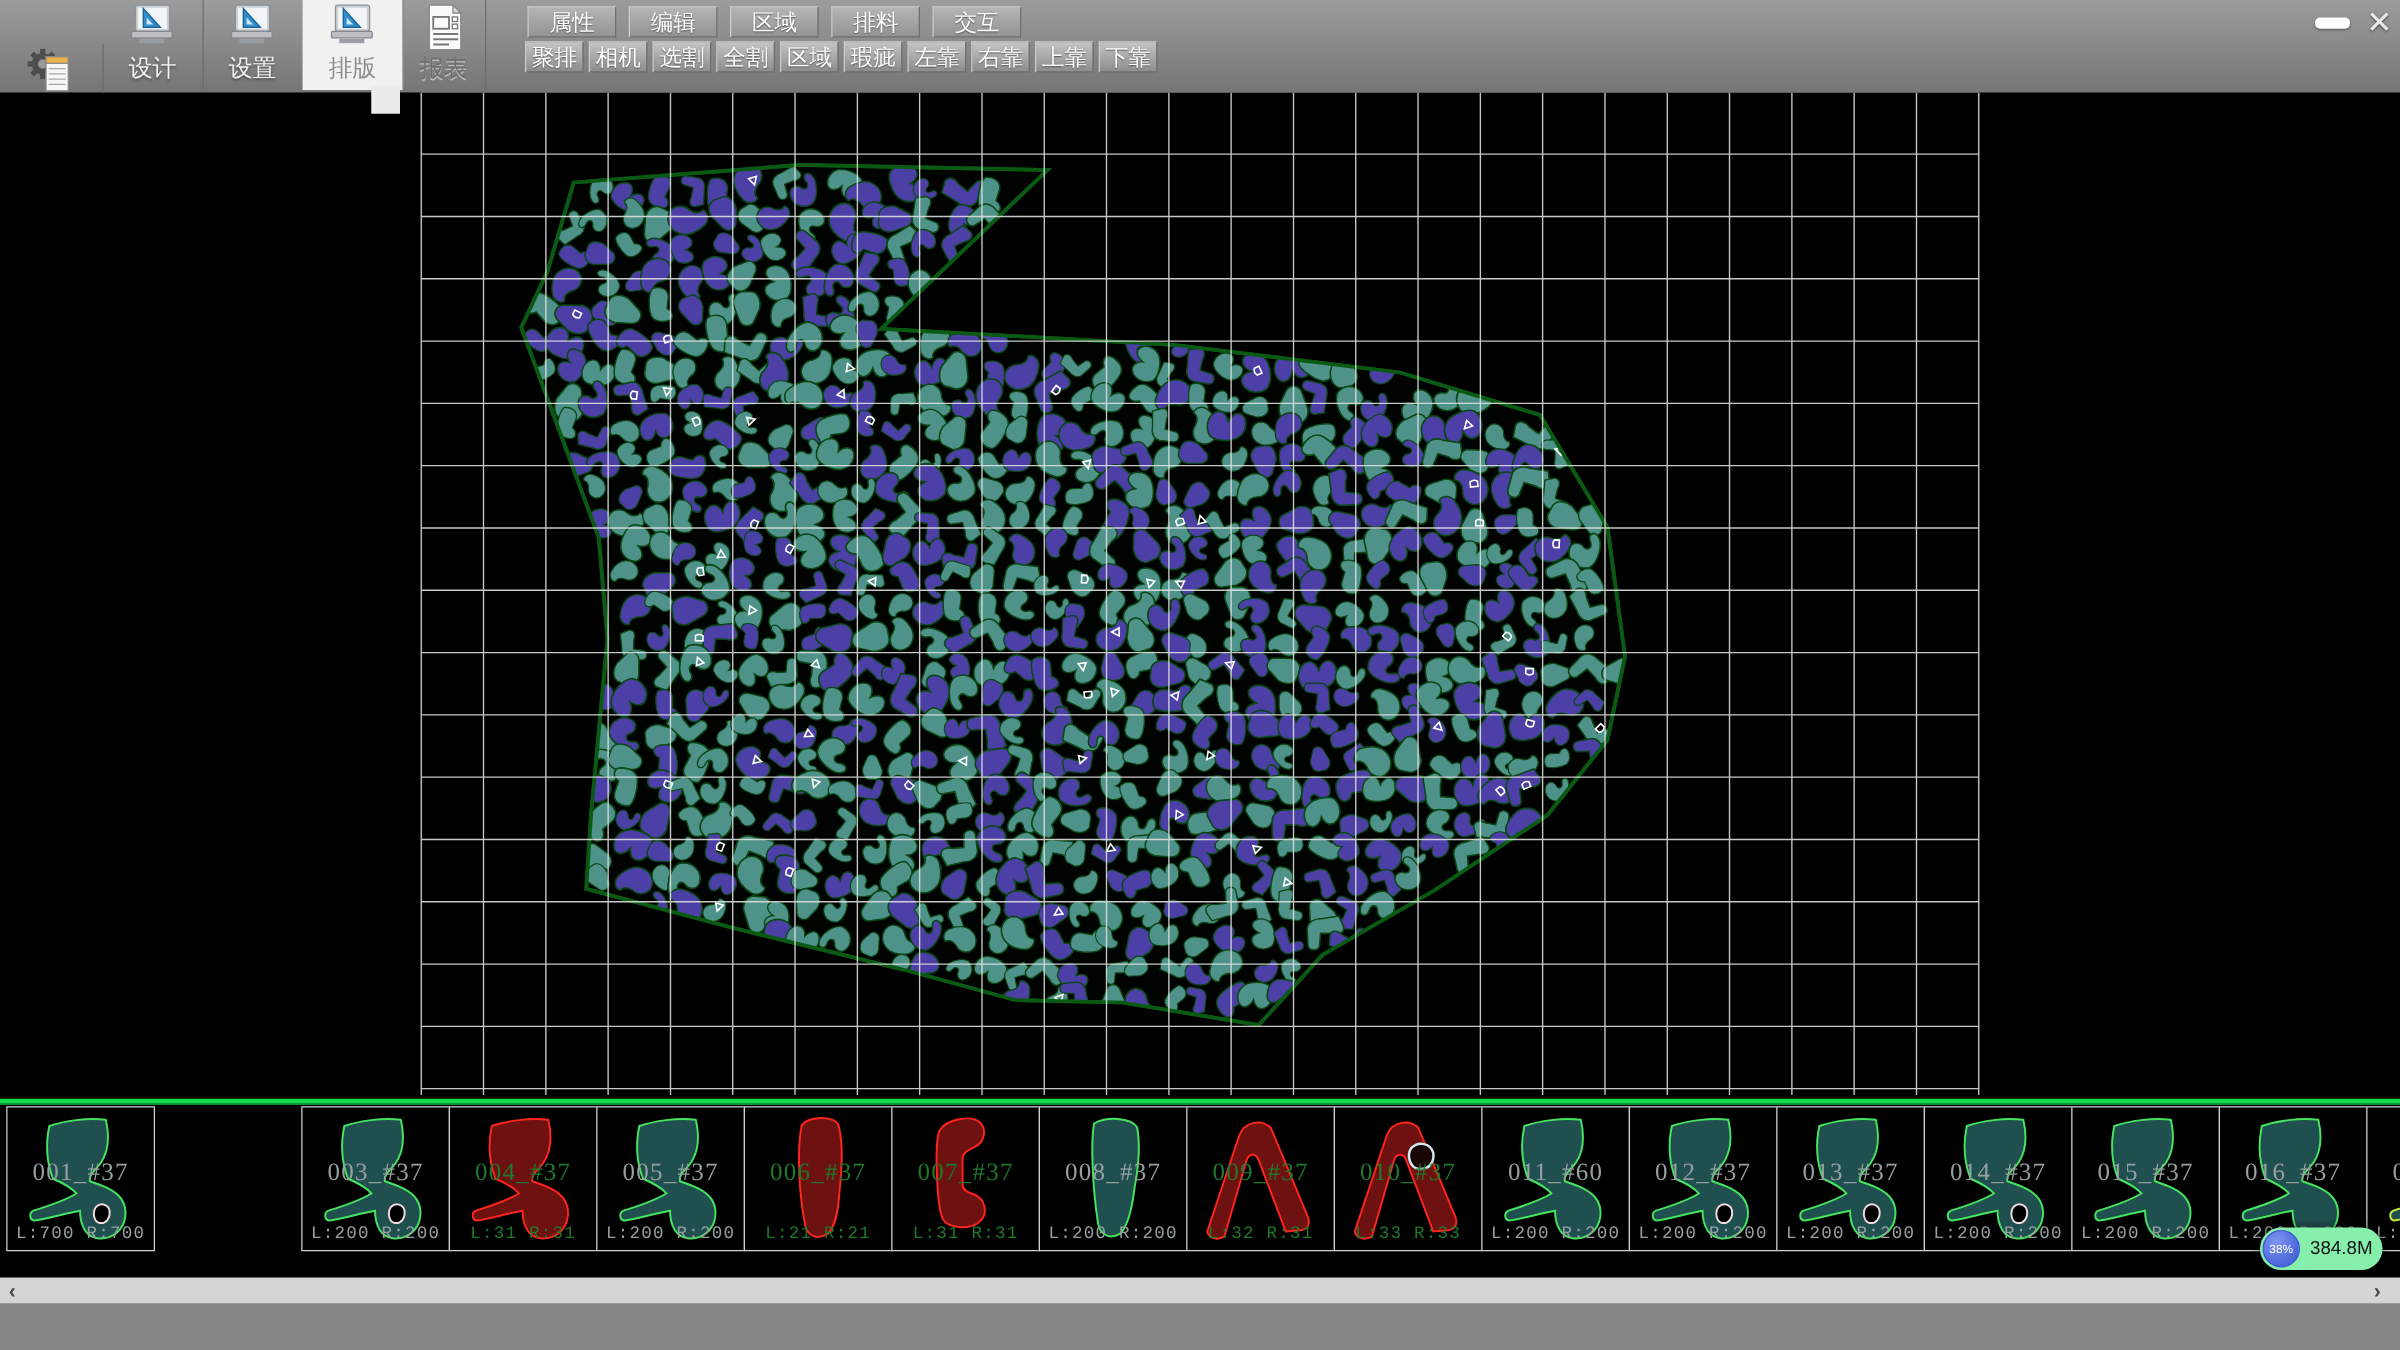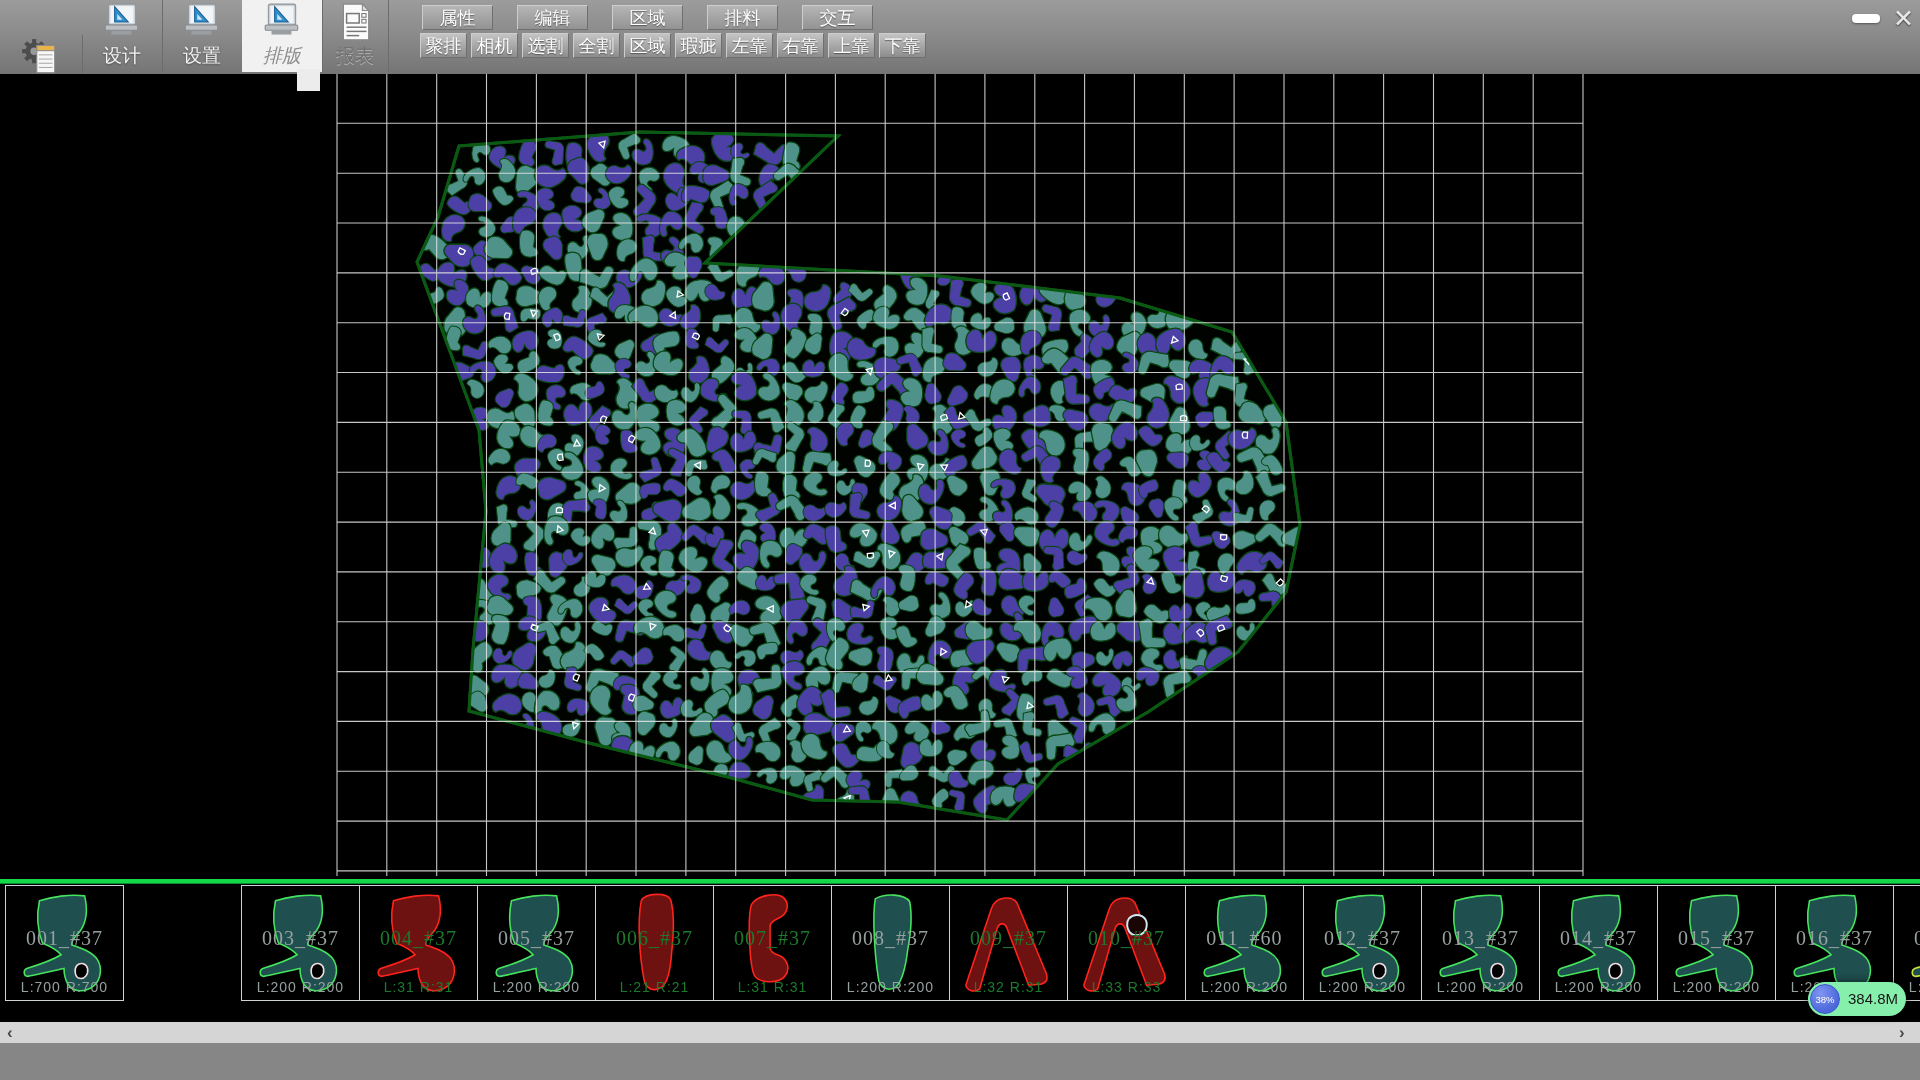--- a/index.html
+++ b/index.html
@@ -6,52 +6,52 @@
   body{width:1920px;height:1080px;position:relative;overflow:hidden;background:#000;
        font-family:"Liberation Sans","DejaVu Sans",sans-serif;-webkit-font-smoothing:antialiased;}
 
   
   .toolbar{position:absolute;left:0;top:0;width:1920px;height:74px;
     background:linear-gradient(#9c9c9c,#8b8b8b 45%,#757575);border-bottom:2px solid #565656;}
   .nav-tile{position:absolute;top:0;height:72px;border-right:1px solid #6c6c6c;
     display:flex;flex-direction:column;align-items:center;justify-content:flex-start;cursor:pointer;}
   .nav-tile .nicon{width:42px;height:42px;margin-top:2px;}
   .nav-tile .nlabel{font-size:19px;color:#f1f1f1;text-shadow:0 1px 2px #4c4c4c;line-height:24px;}
-  .nav-tile.active{background:#f1f1f1;font-style:italic;}
+  .nav-tile.active{background:#f1f1f1;}
   .nav-tile.active .nlabel{color:#8d8d8d;text-shadow:none;}
   .nav-tile.dim .nlabel{color:#6d6d6d;text-shadow:0 1px 0 #b9b9b9;}
   .corner-chip{position:absolute;left:297px;top:69px;width:23px;height:22px;background:#ececec;z-index:5;}
 
   .menu-row{position:absolute;display:flex;}
   .menu-btn{height:25px;display:flex;align-items:center;justify-content:center;
     color:#fff;font-size:18px;text-shadow:0 1px 1px #555;cursor:pointer;
     background:linear-gradient(#b5b5b5,#939393);
     border:1px solid;border-color:#cdcdcd #6f6f6f #6f6f6f #cdcdcd;box-sizing:border-box;}
-  #menu-row1{left:422px;top:5px;gap:24px;} #menu-row1 .menu-btn{width:71px;}
+  #menu-row1{left:422px;top:5px;gap:10px;} #menu-row1 .menu-btn{width:71px;}
   #menu-row2{left:420px;top:33px;gap:4px;} #menu-row2 .menu-btn{width:47px;background:linear-gradient(#c4c4c4,#8d8d8d);}
 
   .win-btn{position:absolute;top:3px;height:30px;display:flex;align-items:center;justify-content:center;cursor:pointer;}
   #btn-min{left:1845px;width:42px;}
   #btn-min .bar{width:28px;height:9px;background:#fff;border-radius:4px;box-shadow:0 1px 2px #555;}
   #btn-close{left:1888px;width:31px;color:#e9e9e9;font-size:25px;font-weight:bold;text-shadow:0 1px 2px #3d3d3d;}
 
   
   #canvas-svg{position:absolute;left:0;top:74px;}
 
   
   .strip-topline{position:absolute;left:0;top:879px;width:1920px;height:4px;background:#13d84a;}
   .strip-topline2{position:absolute;left:0;top:883px;width:1920px;height:1px;background:#0b8c2e;}
   #thumb-strip{position:absolute;left:0;top:884px;width:1584px;height:138px;background:#000;}
   .thumb-cell{position:absolute;top:1px;width:117px;height:114px;background:#000;
     border:1px solid #cdd2d2;box-sizing:content-box;cursor:pointer;}
   .thumb-cell svg{position:absolute;left:7px;top:3px;}
   .thumb-name{position:absolute;left:0;top:41px;width:100%;text-align:center;
     font-family:"Liberation Serif","DejaVu Serif",serif;font-size:20px;letter-spacing:1px;pointer-events:none;}
   .thumb-lr{position:absolute;left:0;bottom:5px;width:100%;text-align:center;
-    font-family:Liberation Sans, sans-serif;font-size:14px;letter-spacing:1px;pointer-events:none;}
+    font-family:Liberation Mono, monospace;font-size:14px;letter-spacing:1px;pointer-events:none;}
 
   
   #status-pill{position:absolute;left:1808px;top:982px;width:98px;height:34px;background:#86efac;
     border-radius:17px;box-shadow:0 0 8px rgba(0,0,0,.6);z-index:60;}
   #status-circle{position:absolute;left:2px;top:2px;width:30px;height:30px;border-radius:50%;
     background:radial-gradient(circle at 35% 30%,#7f95f2,#4b67da 70%);border:1px solid #3b56cf;box-sizing:border-box;
     display:flex;align-items:center;justify-content:center;color:#fff;font-size:9.5px;}
   #status-mem{position:absolute;left:40px;top:0;height:34px;line-height:34px;color:#161616;font-size:15px;}
 
   

